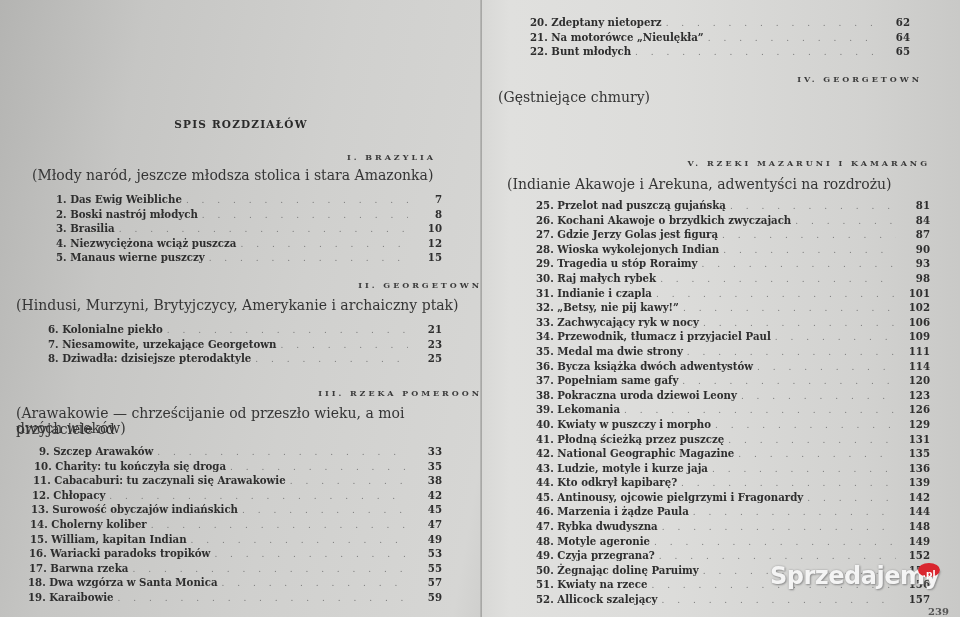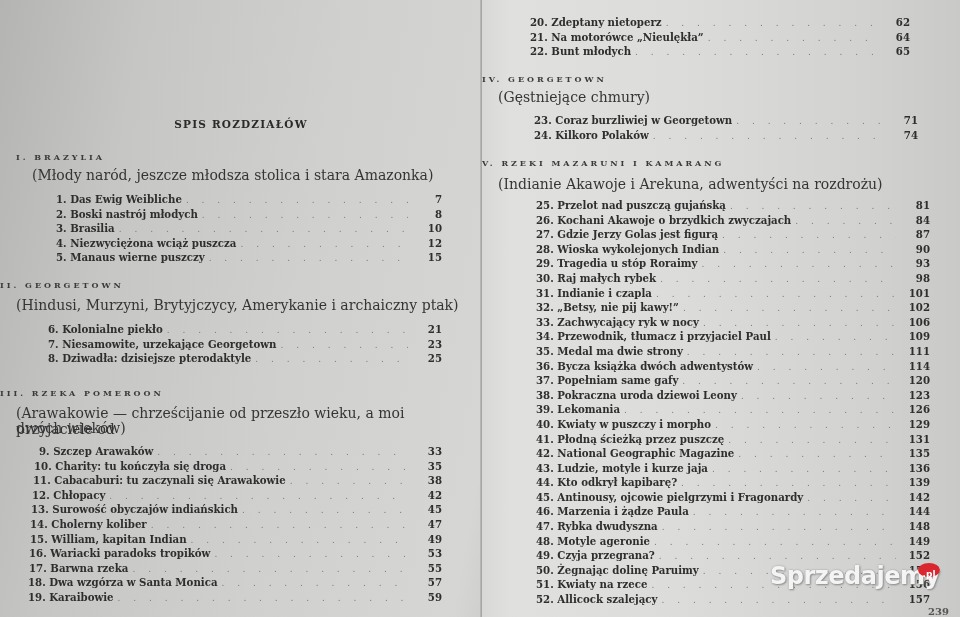--- a/index.html
+++ b/index.html
@@ -26,21 +26,21 @@
   .gutter {
     position: absolute; left: 480px; top: 0; bottom: 0; width: 5px;
     background: linear-gradient(90deg, #bcbcba, #9d9d9b 45%, #efefed 70%, #d8d8d6);
   }
   .toc-title {
     position: absolute; left: 0; width: 482px; top: 118px;
     text-align: center; font-size: 10.5px; font-weight: bold; letter-spacing: 1.2px;
     color: #2a2a2a;
   }
   .section-head {
-    position: absolute; text-align: left;
+    position: absolute; text-align: right;
     font-size: 8px; letter-spacing: 3px; color: #3a3a3a; font-weight: bold;
   }
   .section-sub {
     position: absolute; text-align: left;
     font-size: 14px; color: #353535; line-height: 16px; padding-left: 16px;
   }
   .toc-list { position: absolute; list-style: none; }
   .toc-row {
     display: flex; align-items: baseline; height: 14.6px;
     font-size: 10.2px; white-space: nowrap;
@@ -74,21 +74,21 @@
   }
 </style>
 </head>
 <body>
 
 <div class="spread">
 
   <div class="page page-left">
     <div class="toc-title">SPIS ROZDZIAŁÓW</div>
 
-    <div class="section-head" style="left:0;width:420px;top:152px;padding-left:16px;">I. BRAZYLIA</div>
+    <div class="section-head" style="left:16px;width:420px;top:152px;padding-left:16px;">I. BRAZYLIA</div>
     <div class="section-sub" style="left:16px;width:558px;top:167px;">(Młody naród, jeszcze młodsza stolica i stara Amazonka)</div>
     <ul class="toc-list" style="left:56px;width:386px;top:193px;">
       <li class="toc-row">
           <span class="toc-label">1. Das Ewig Weibliche</span>
           <span class="toc-dots"></span>
           <span class="toc-page">7</span>
         </li>
       <li class="toc-row">
           <span class="toc-label">2. Boski nastrój młodych</span>
           <span class="toc-dots"></span>
@@ -209,35 +209,23 @@
         </li>
       <li class="toc-row">
           <span class="toc-label">22. Bunt młodych</span>
           <span class="toc-dots"></span>
           <span class="toc-page">65</span>
         </li>
     </ul>
 
     <div class="section-head" style="left:0;width:440px;top:74px;">IV. GEORGETOWN</div>
     <div class="section-sub" style="left:0;width:440px;top:89px;">(Gęstniejące chmury)</div>
-    <ul class="toc-list" style="left:52px;width:384px;top:114px;">
-      <li class="toc-row">
-          <span class="toc-label">23. Coraz burzliwiej w Georgetown</span>
-          <span class="toc-dots"></span>
-          <span class="toc-page">71</span>
-        </li>
-      <li class="toc-row">
-          <span class="toc-label">24. Kilkoro Polaków</span>
-          <span class="toc-dots"></span>
-          <span class="toc-page">74</span>
-        </li>
-    </ul>
 
     <div class="section-head" style="left:0;width:448px;top:158px;">V. RZEKI MAZARUNI I KAMARANG</div>
-    <div class="section-sub" style="left:0;width:448px;top:176px;">(Indianie Akawoje i Arekuna, adwentyści na rozdrożu)</div>
+    <div class="section-sub" style="left:9px;width:448px;top:176px;">(Indianie Akawoje i Arekuna, adwentyści na rozdrożu)</div>
     <ul class="toc-list" style="left:54px;width:394px;top:199px;">
       <li class="toc-row">
           <span class="toc-label">25. Przelot nad puszczą gujańską</span>
           <span class="toc-dots"></span>
           <span class="toc-page">81</span>
         </li>
       <li class="toc-row">
           <span class="toc-label">26. Kochani Akawoje o brzydkich zwyczajach</span>
           <span class="toc-dots"></span>
           <span class="toc-page">84</span>

